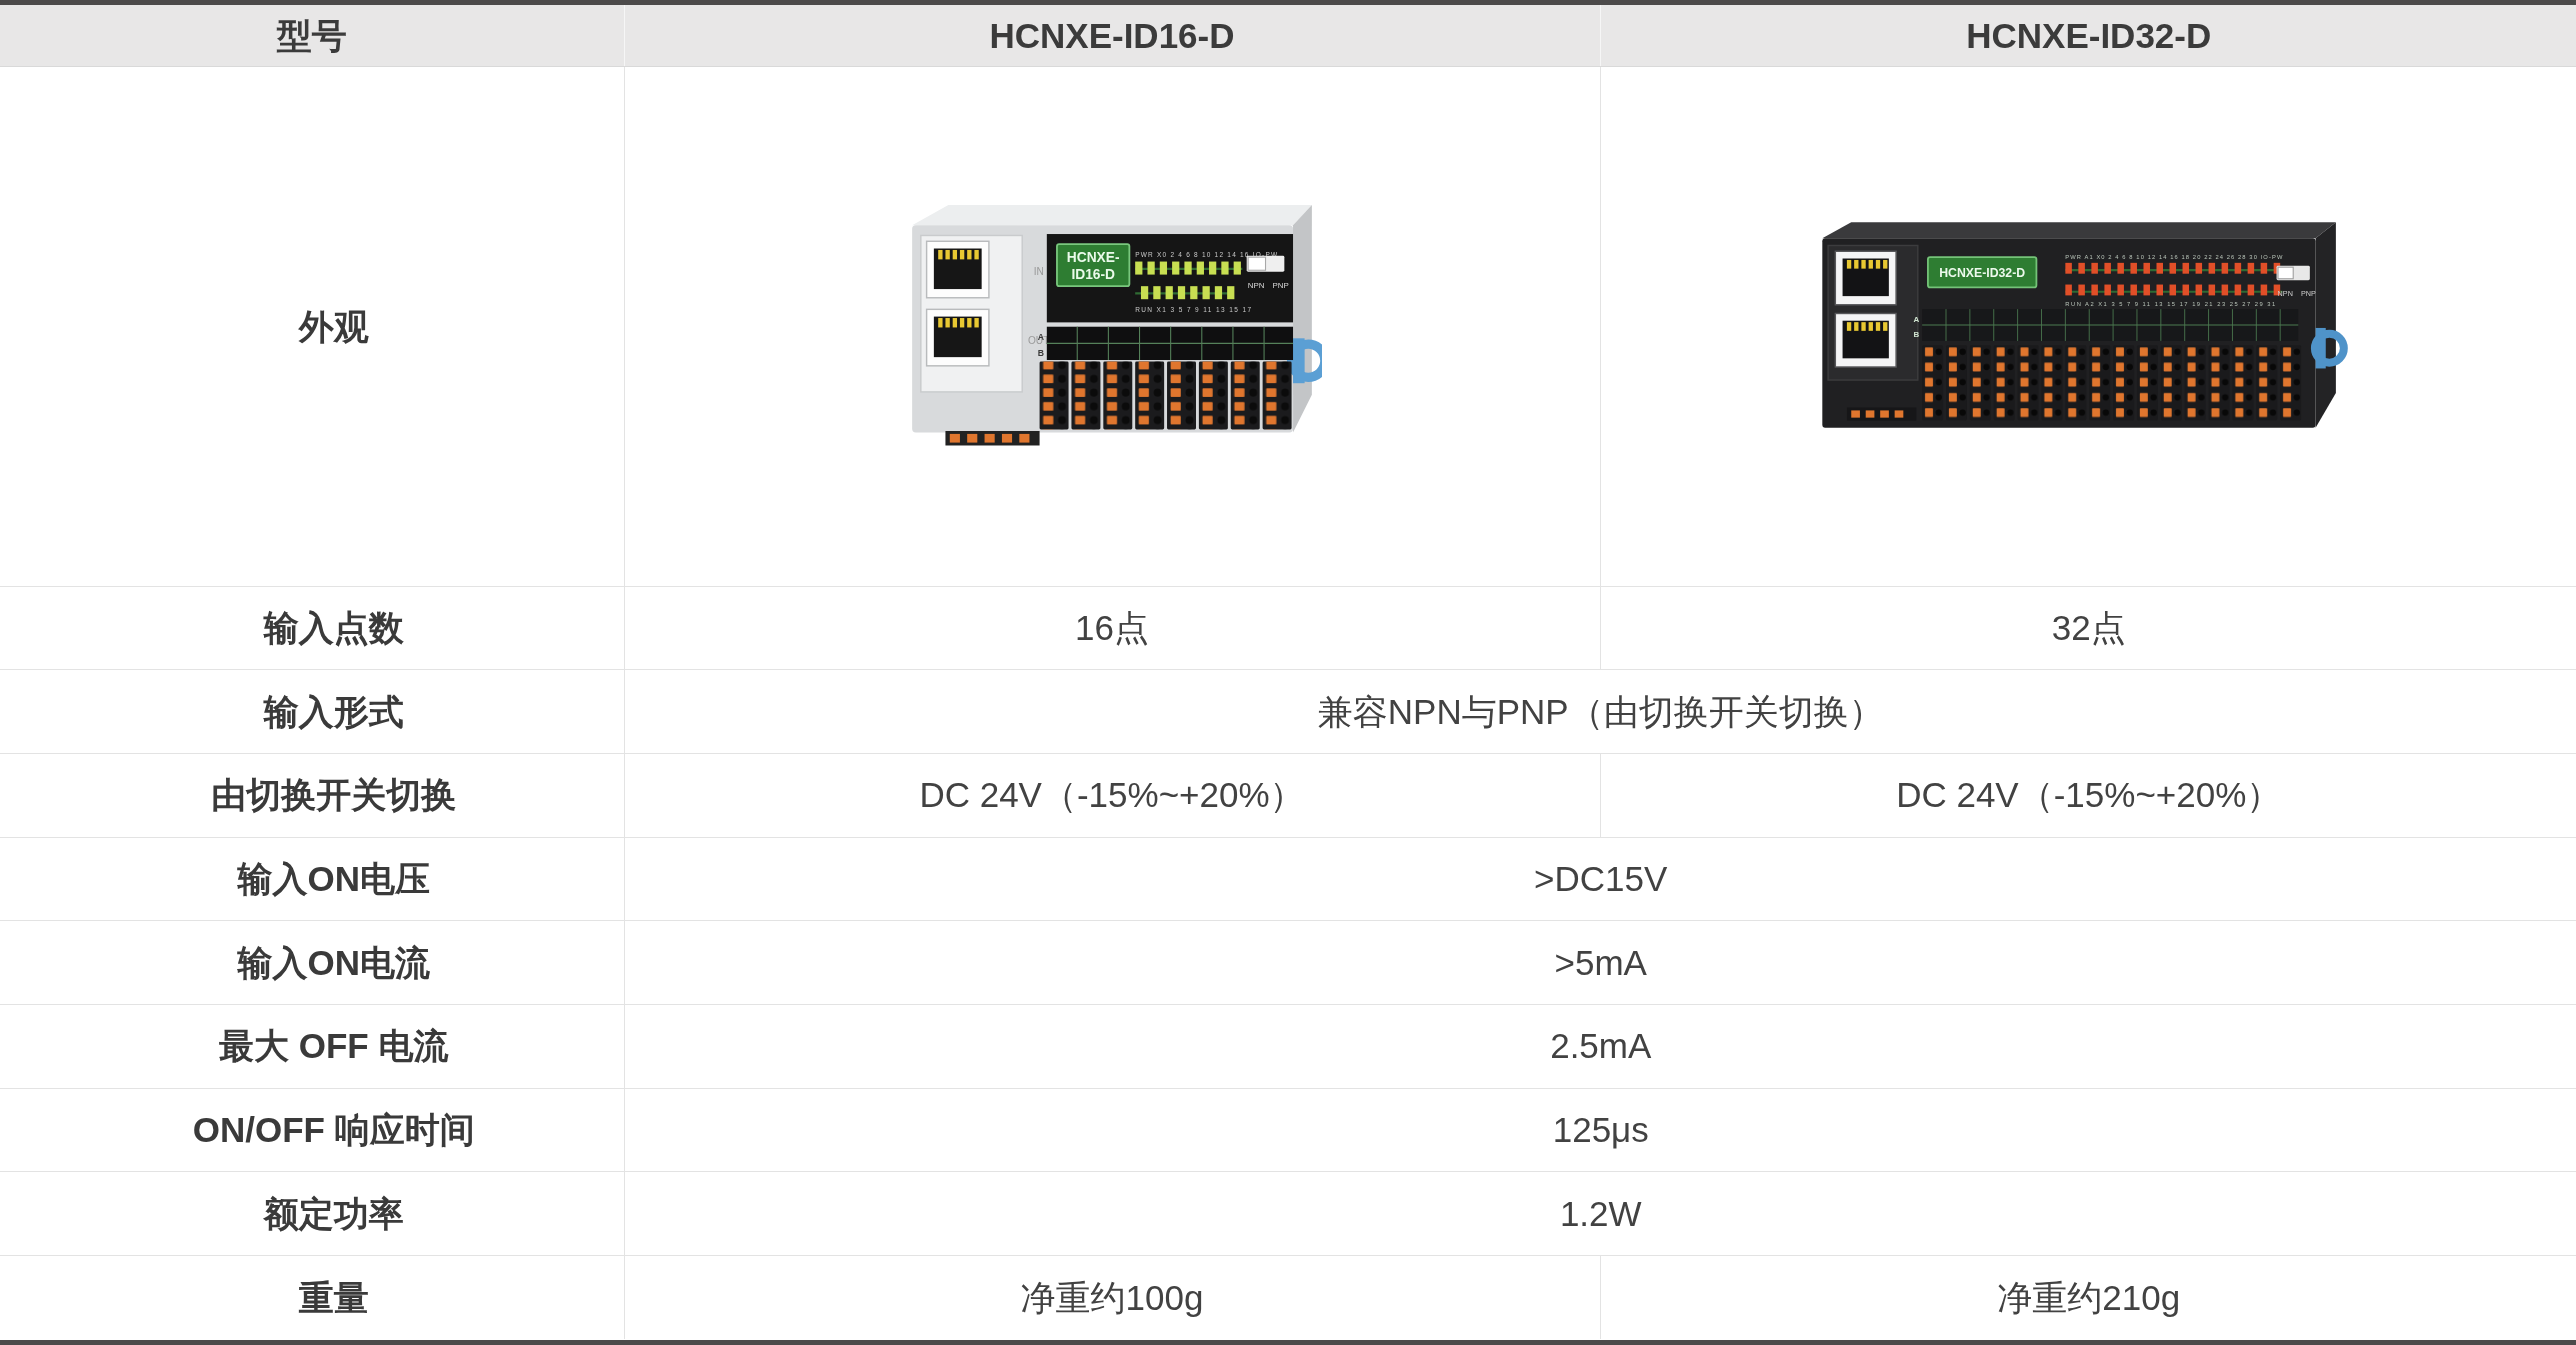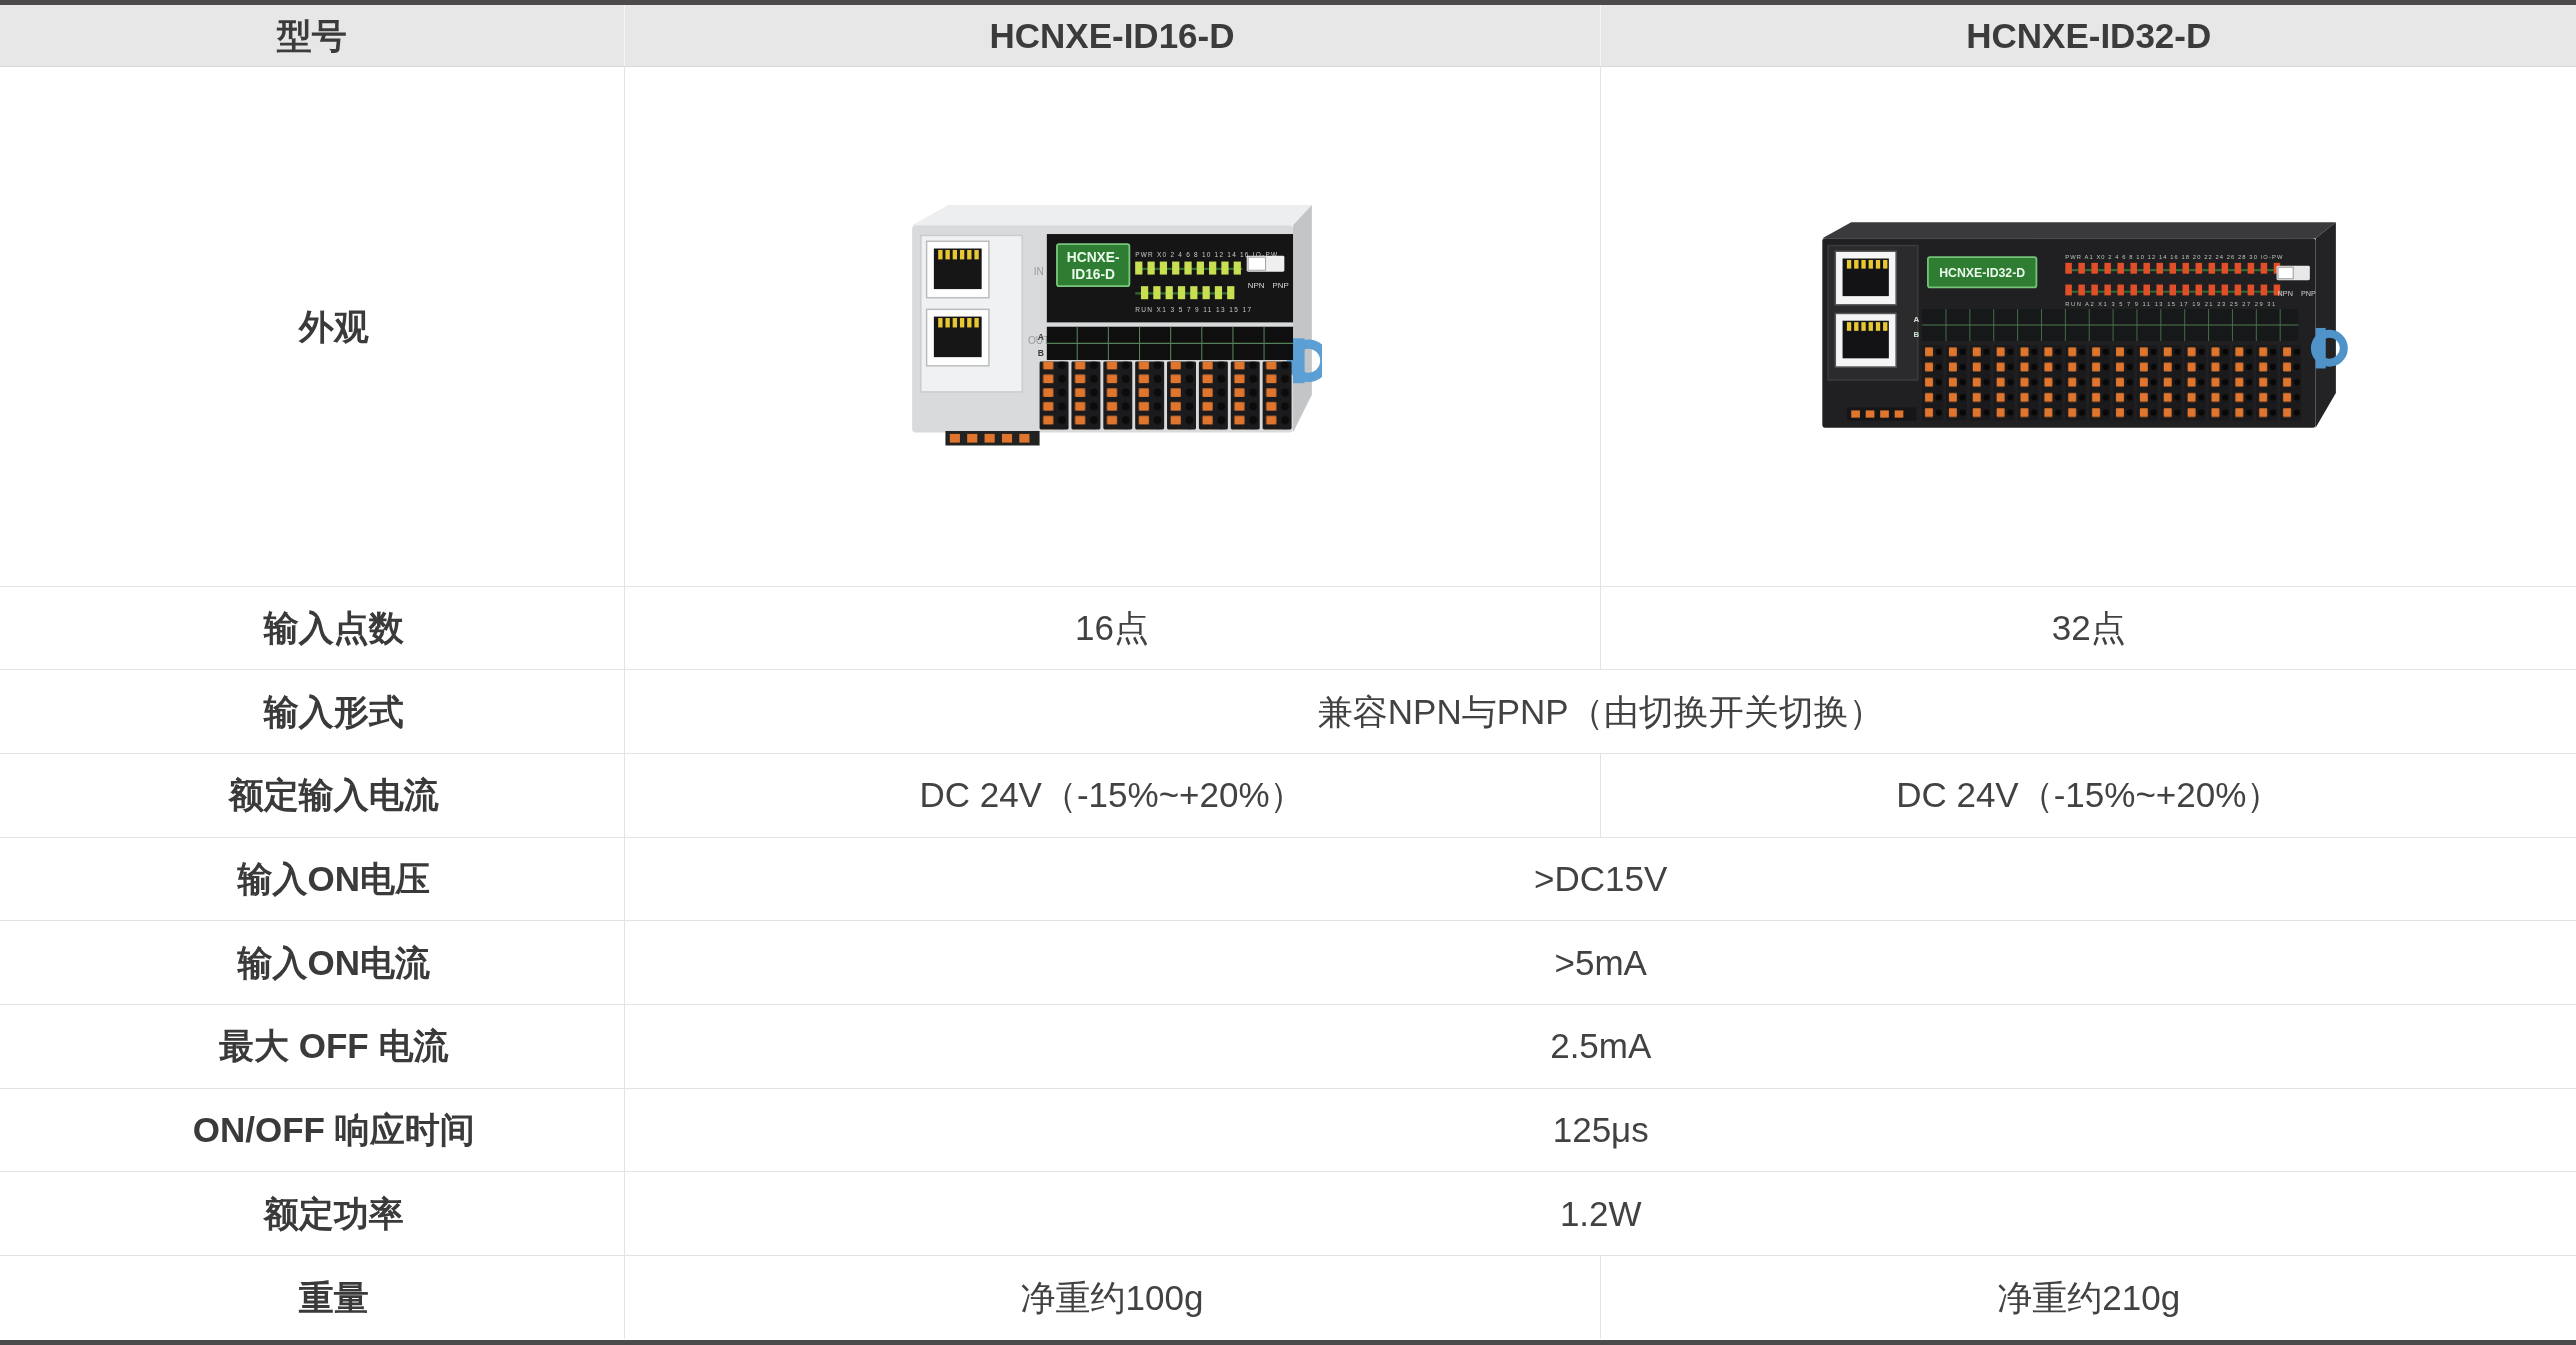--- a/index.html
+++ b/index.html
@@ -333,21 +333,21 @@
         <td class="value vline">16点</td>
         <td class="value">32点</td>
       </tr>
 
       <tr class="datarow">
         <td class="label vline">输入形式</td>
         <td class="value" colspan="2">兼容NPN与PNP（由切换开关切换）</td>
       </tr>
 
       <tr class="datarow">
-        <td class="label vline">额定输入电流</td>
+        <td class="label vline">由切换开关切换</td>
         <td class="value vline">DC 24V（-15%~+20%）</td>
         <td class="value">DC 24V（-15%~+20%）</td>
       </tr>
 
 
 
       <tr class="datarow">
         <td class="label vline">输入ON电压</td>
         <td class="value" colspan="2">&gt;DC15V</td>
       </tr>

